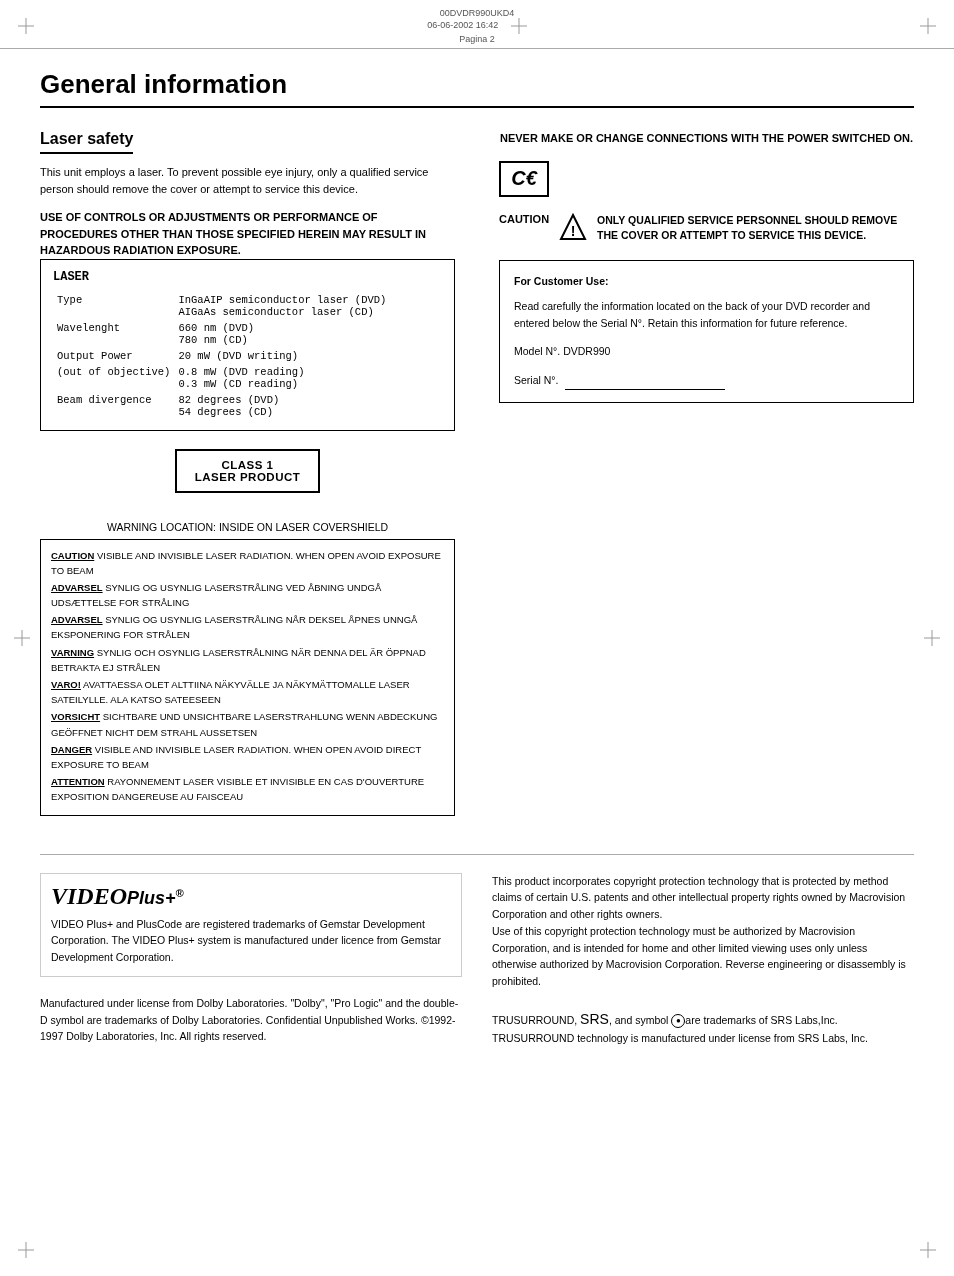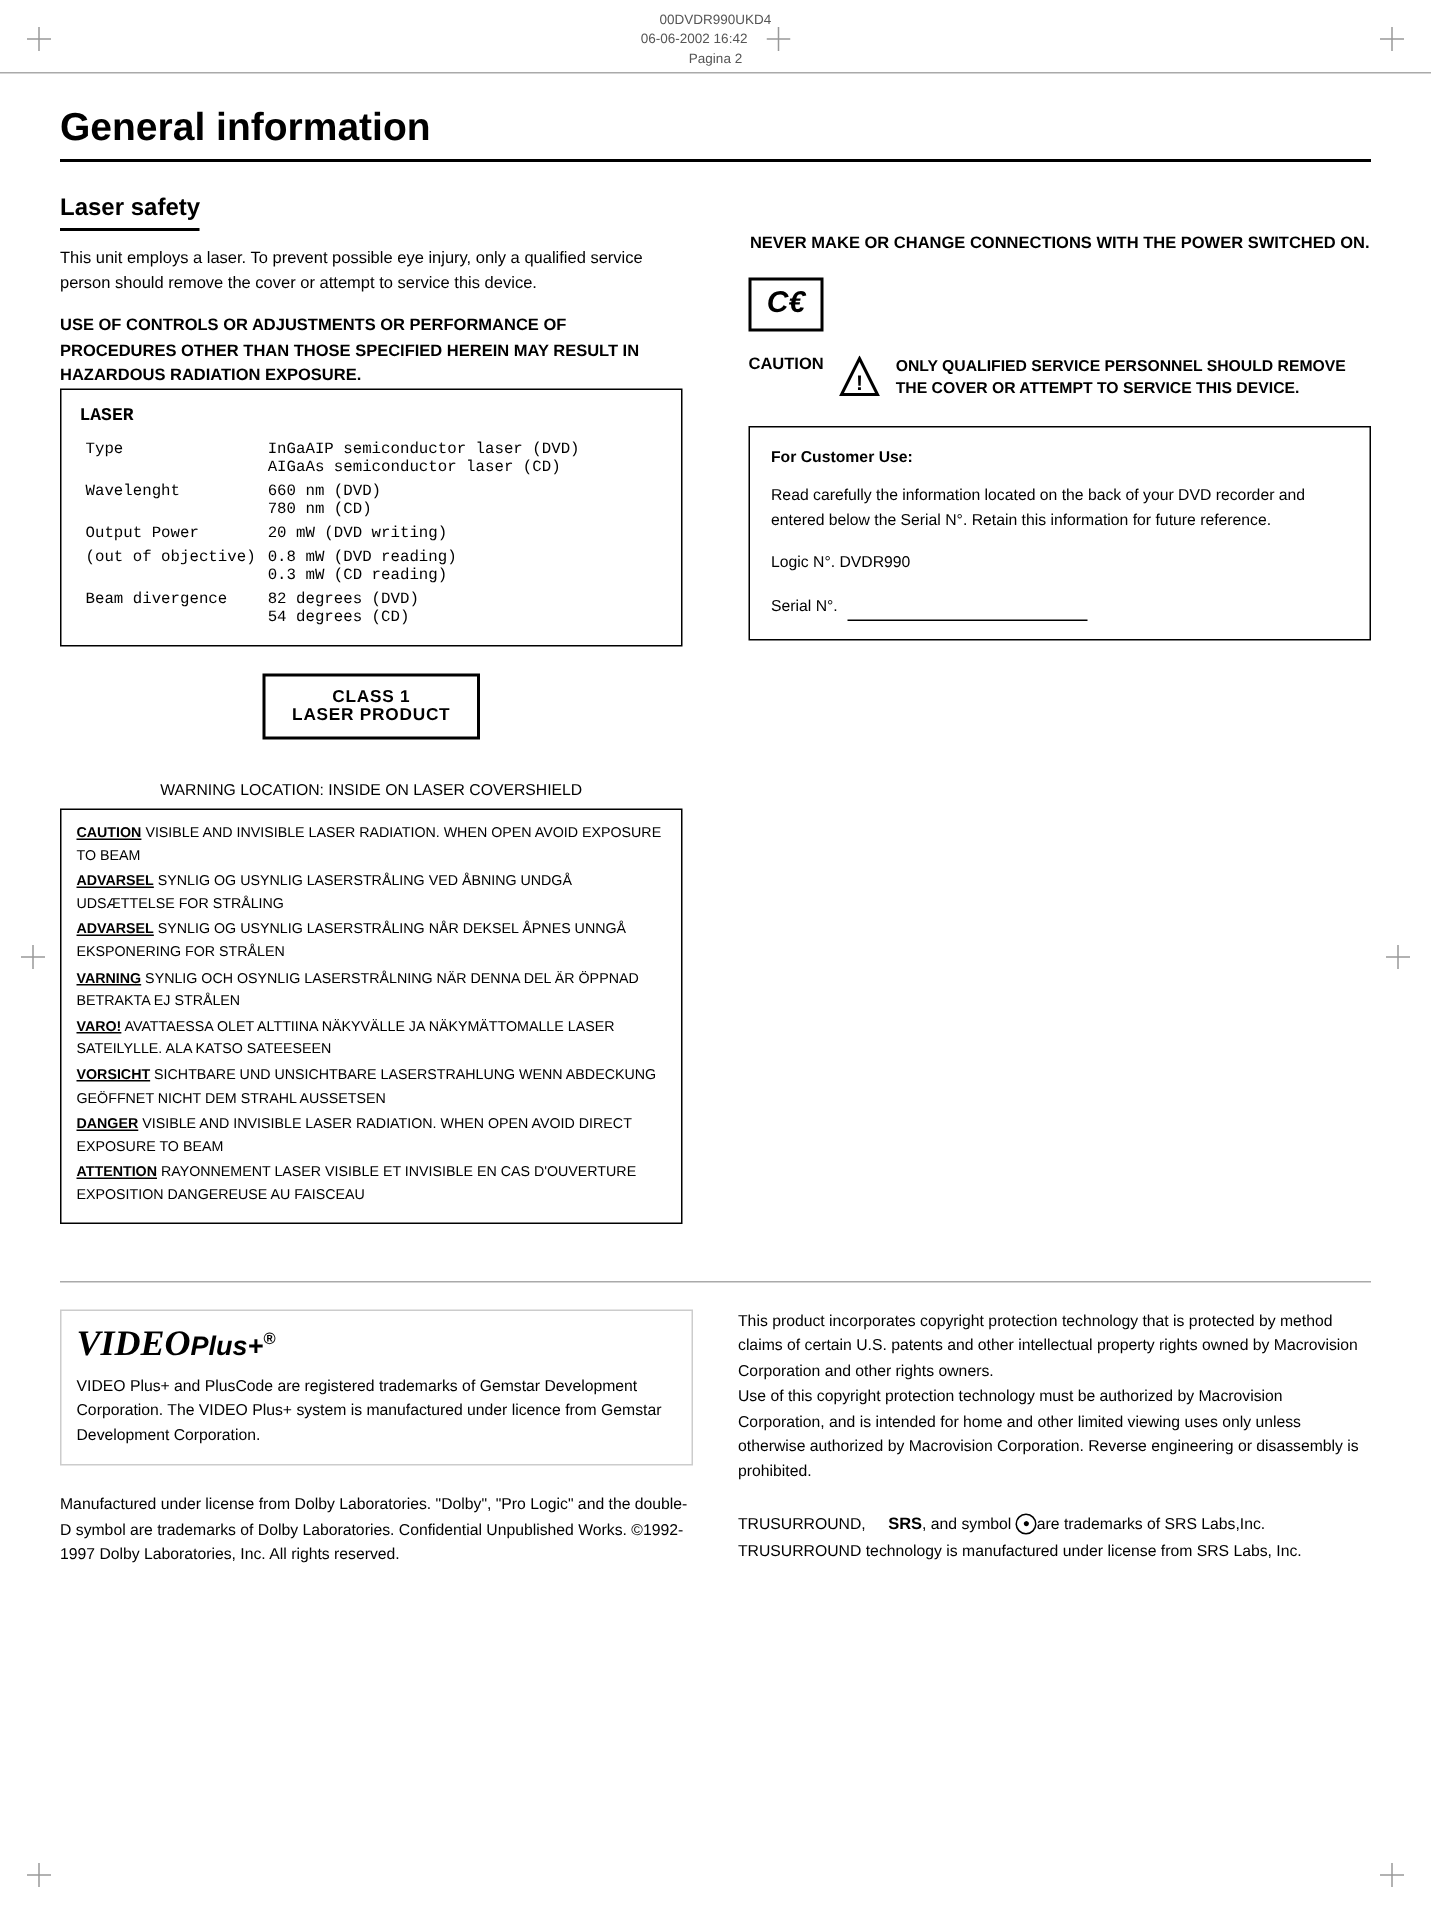--- a/index.html
+++ b/index.html
@@ -118,21 +118,20 @@
       text-decoration: underline;
       font-weight: bold;
     }
     
     .never-make-title {
       font-weight: bold;
       font-size: 11px;
       text-align: center;
       margin-bottom: 14px;
       line-height: 1.5;
-      margin-top: 24px;
     }
     .ce-row {
       display: flex;
       align-items: flex-start;
       gap: 12px;
       margin-bottom: 16px;
     }
     .ce-mark {
       border: 2px solid #000;
       width: 50px;
@@ -222,23 +221,22 @@
     .dolby-text {
       font-size: 10.5px;
       line-height: 1.6;
     }
     .trusurround-text {
       font-size: 10.5px;
       line-height: 1.6;
       margin-top: 18px;
     }
     .srs-logo {
-      font-size: 11px;
-      font-weight: bold;
-      margin-left: 12px;
+      font-size: 14px;
+      font-weight: normal;
     }
     .srs-circle {
       display: inline-block;
       border: 1.5px solid #000;
       border-radius: 50%;
       width: 14px;
       height: 14px;
       line-height: 12px;
       text-align: center;
       font-size: 8px;
@@ -390,21 +388,21 @@
           <polygon points="14,2 26,26 2,26" fill="none" stroke="#000" stroke-width="2"></polygon>
           <text x="14" y="23" text-anchor="middle" font-size="14" font-weight="bold">!</text>
         </svg>
         <p class="caution-text">ONLY QUALIFIED SERVICE PERSONNEL SHOULD REMOVE THE COVER OR ATTEMPT TO SERVICE THIS DEVICE.</p>
       </div>
 
       <div class="customer-use-box">
         <div class="customer-use-title">For Customer Use:</div>
         <p>Read carefully the information located on the back of your DVD recorder and entered below the Serial N°. Retain this information for future reference.</p>
         <div class="serial-line">
-          <span>Logic N°.</span>
+          <span>Model N°.</span>
           <span>DVDR990</span>
         </div>
         <div class="serial-line">
           <span>Serial N°.</span>
           <span class="serial-underline">&nbsp;</span>
         </div>
       </div>
     </div>
   </div>
 

